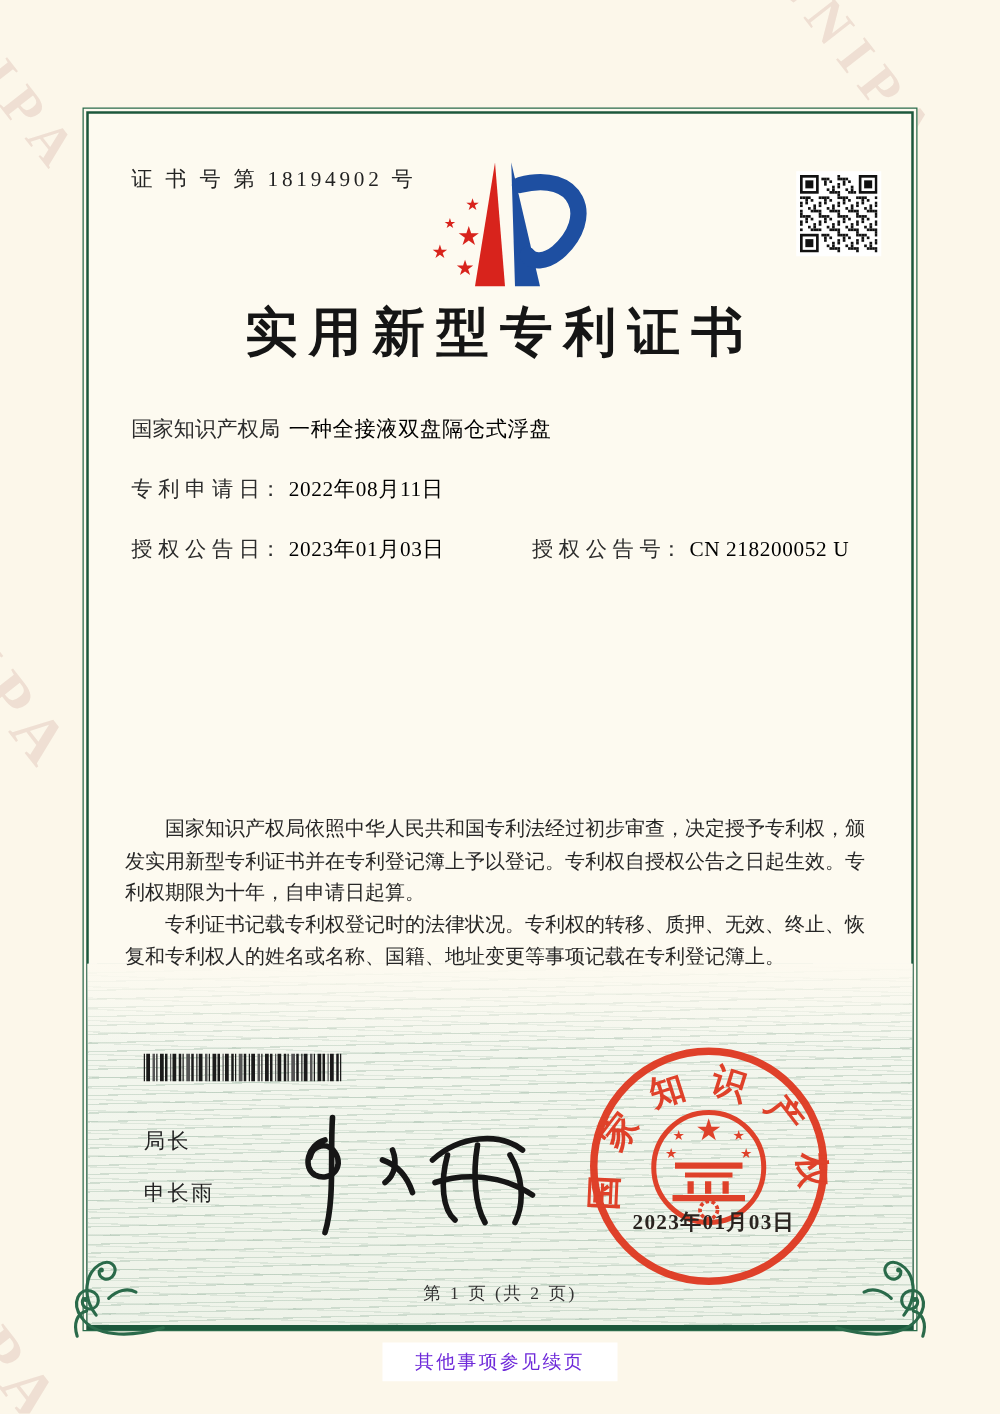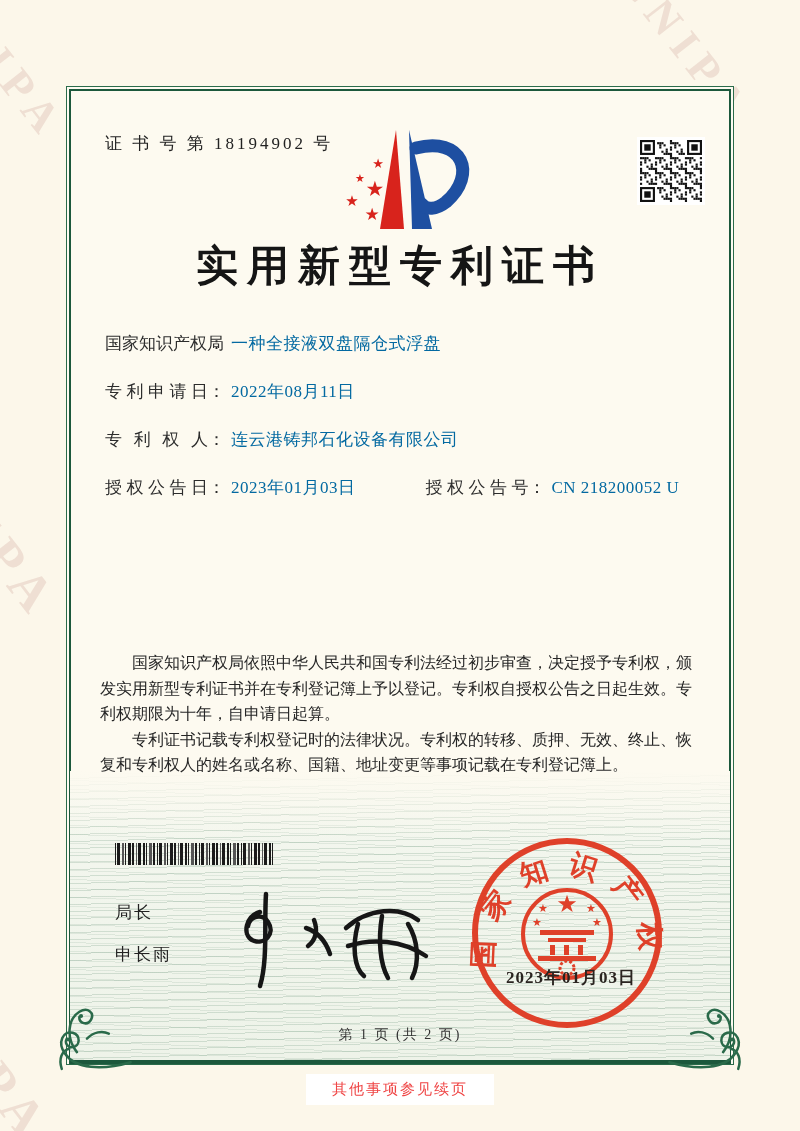--- a/index.html
+++ b/index.html
@@ -47,21 +47,21 @@
     font-size:42px;font-weight:bold;letter-spacing:9px;color:#151515;
   }
   
   .fields{position:absolute;left:105px;top:334px;width:600px;font-size:17px;color:#333;}
   .frow{margin-bottom:29px;line-height:19px;white-space:nowrap;}
   .flabel{
     display:inline-block;width:103px;text-align:justify;text-align-last:justify;
     vertical-align:top;color:#2c2c2c;
   }
   .fsep{display:inline-block;margin-right:6px;color:#2c2c2c;}
-  .fvalue{color:#0369a1;letter-spacing:0.5px;}
+  .fvalue{color:#000000;letter-spacing:0.5px;}
   .fgroup2{margin-left:70px;}
   
   .body-text{position:absolute;left:100px;top:652px;width:602px;font-size:16px;line-height:25.5px;color:#262626;}
   .body-text p{margin:0;text-indent:2em;font-family:Liberation Mono, monospace;}
   
   .barcode{position:absolute;left:115px;top:843px;height:22px;display:flex;align-items:stretch;}
   .barcode div{height:100%;}
   
   .sig-title{position:absolute;left:115px;top:901px;font-size:17px;font-family:"Liberation Sans",sans-serif;color:#222;letter-spacing:2px;}
   .sig-name{position:absolute;left:115px;top:943px;font-size:17px;font-family:"Liberation Sans",sans-serif;color:#222;letter-spacing:2px;}
@@ -74,21 +74,21 @@
   }
   
   .page-info{position:absolute;left:0;top:1026px;width:100%;text-align:center;font-size:14px;letter-spacing:2px;color:#333;}
   .flourish{position:absolute;width:84px;height:84px;}
   .flourish.left{left:50px;top:995px;}
   .flourish.right{left:666px;top:995px;transform:scaleX(-1);}
   .cont-note{
     position:absolute;left:0;top:1074px;width:100%;text-align:center;
   }
   .cont-note span{
-    display:inline-block;background:#ffffff;padding:6px 26px;font-size:15px;color:#ef4444;letter-spacing:2px;
+    display:inline-block;background:#ffffff;padding:6px 26px;font-size:15px;color:#6d28d9;letter-spacing:2px;
   }
 </style>
 </head>
 <body>
 
 <div class="page">
 
   <span class="wm" style="left:-38px;top:-28px;font-size:44px;">CNIPA</span>
   <span class="wm" style="left:648px;top:-44px;font-size:44px;">CNIPA</span>
   <span class="wm" style="left:268px;top:108px;font-size:38px;color:rgba(214,172,162,0.22);">CNIPA</span>
@@ -358,23 +358,20 @@
   <div class="title">实用新型专利证书</div>
 
   <div class="fields">
     <div class="frow">
       <span class="flabel">国家知识产权局</span><span class="fsep">：</span><span class="fvalue">一种全接液双盘隔仓式浮盘</span>
     </div>
     <div class="frow">
       <span class="flabel">专利申请日</span><span class="fsep">：</span><span class="fvalue">2022年08月11日</span>
     </div>
     <div class="frow">
-      <span class="flabel">专利权人</span><span class="fsep">：</span><span class="fvalue">连云港铸邦石化设备有限公司</span>
-    </div>
-    <div class="frow">
       <span class="flabel">授权公告日</span><span class="fsep">：</span><span class="fvalue">2023年01月03日</span><span class="fgroup2"><span class="flabel">授权公告号</span><span class="fsep">：</span><span class="fvalue">CN 218200052 U</span></span>
     </div>
   </div>
 
   <div class="body-text">
     <p>国家知识产权局依照中华人民共和国专利法经过初步审查，决定授予专利权，颁发实用新型专利证书并在专利登记簿上予以登记。专利权自授权公告之日起生效。专利权期限为十年，自申请日起算。</p>
     <p>专利证书记载专利权登记时的法律状况。专利权的转移、质押、无效、终止、恢复和专利权人的姓名或名称、国籍、地址变更等事项记载在专利登记簿上。</p>
   </div>
 
   <div class="barcode" id="barcode">

